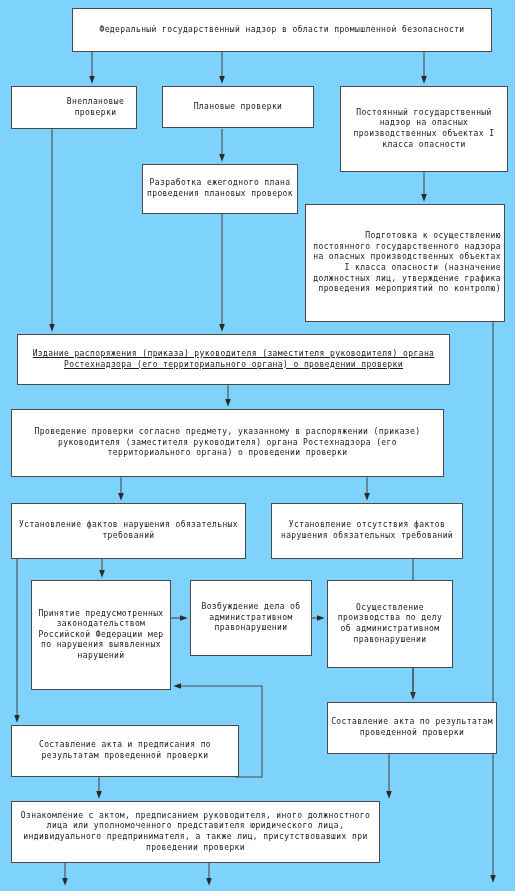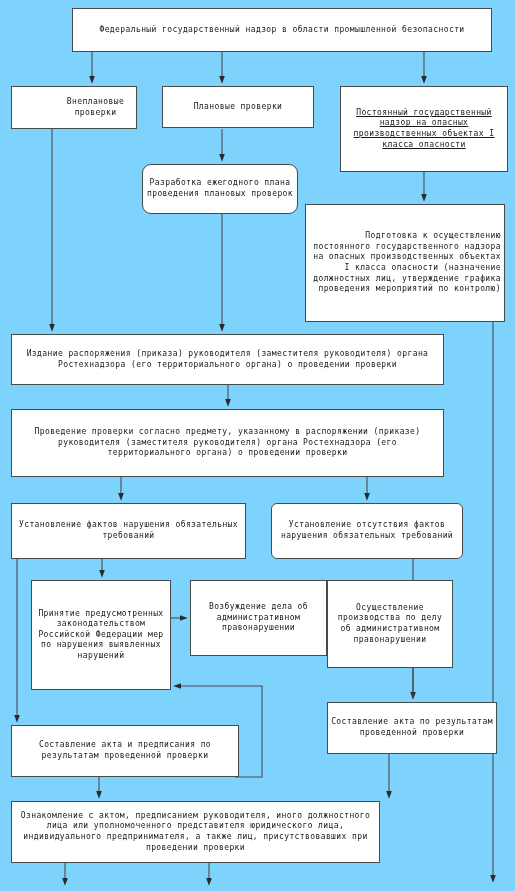--- a/index.html
+++ b/index.html
@@ -97,37 +97,37 @@
       <path d="M209,863 L209,882" marker-end="url(#ar)"></path>
     </g>
   </svg>
 
   <div class="node t8" style="left:72px; top:8px; width:420px; height:44px;">Федеральный государственный надзор в области промышленной безопасности</div>
 
   <div class="node t8" style="left:11px; top:86px; width:126px; height:43px;padding-left:46px;">Внеплановые проверки</div>
 
   <div class="node t8" style="left:162px; top:86px; width:152px; height:42px;">Плановые проверки</div>
 
-  <div class="node t8" style="left:340px; top:86px; width:168px; height:86px;text-decoration:underline;">Постоянный государственный надзор на опасных производственных объектах I класса опасности</div>
+  <div class="node t8" style="left:340px; top:86px; width:168px; height:86px;">Постоянный государственный надзор на опасных производственных объектах I класса опасности</div>
 
-  <div class="node t8" style="left:142px; top:164px; width:156px; height:50px;border-radius:9px;">Разработка ежегодного плана проведения плановых проверок</div>
+  <div class="node t8" style="left:142px; top:164px; width:156px; height:50px;">Разработка ежегодного плана проведения плановых проверок</div>
 
   <div class="node t8" style="left:305px; top:204px; width:200px; height:118px;text-align:right;">Подготовка к осуществлению постоянного государственного надзора на опасных производственных объектах I класса опасности (назначение должностных лиц, утверждение графика проведения мероприятий по контролю)</div>
 
-  <div class="node t8" style="left:11px; top:334px; width:433px; height:51px;">Издание распоряжения (приказа) руководителя (заместителя руководителя) органа Ростехнадзора (его территориального органа) о проведении проверки</div>
+  <div class="node t8" style="left:17px; top:334px; width:433px; height:51px;text-decoration:underline;">Издание распоряжения (приказа) руководителя (заместителя руководителя) органа Ростехнадзора (его территориального органа) о проведении проверки</div>
 
   <div class="node t8" style="left:11px; top:409px; width:433px; height:68px;">Проведение проверки согласно предмету, указанному в распоряжении (приказе) руководителя (заместителя руководителя) органа Ростехнадзора (его территориального органа) о проведении проверки</div>
 
   <div class="node t8" style="left:11px; top:503px; width:235px; height:56px;">Установление фактов нарушения обязательных требований</div>
 
-  <div class="node t8" style="left:271px; top:503px; width:192px; height:56px;border-radius:6px;">Установление отсутствия фактов нарушения обязательных требований</div>
+  <div class="node t8" style="left:271px; top:503px; width:192px; height:56px;">Установление отсутствия фактов нарушения обязательных требований</div>
 
   <div class="node t8" style="left:31px; top:580px; width:140px; height:110px;">Принятие предусмотренных законодательством Российской Федерации мер по нарушения выявленных нарушений</div>
 
-  <div class="node t8" style="left:190px; top:580px; width:137px; height:76px;">Возбуждение дела об административном правонарушении</div>
+  <div class="node t8" style="left:190px; top:580px; width:122px; height:76px;">Возбуждение дела об административном правонарушении</div>
 
   <div class="node t8" style="left:327px; top:580px; width:126px; height:88px;">Осуществление производства по делу об административном правонарушении</div>
 
   <div class="node t8" style="left:11px; top:725px; width:228px; height:52px;">Составление акта и предписания по результатам проведенной проверки</div>
 
   <div class="node t8" style="left:327px; top:702px; width:170px; height:52px;">Составление акта по результатам проведенной проверки</div>
 
   <div class="node t8" style="left:11px; top:801px; width:369px; height:62px;">Ознакомление с актом, предписанием руководителя, иного должностного лица или уполномоченного представителя юридического лица, индивидуального предпринимателя, а также лиц, присутствовавших при проведении проверки</div>
 
 </div>

